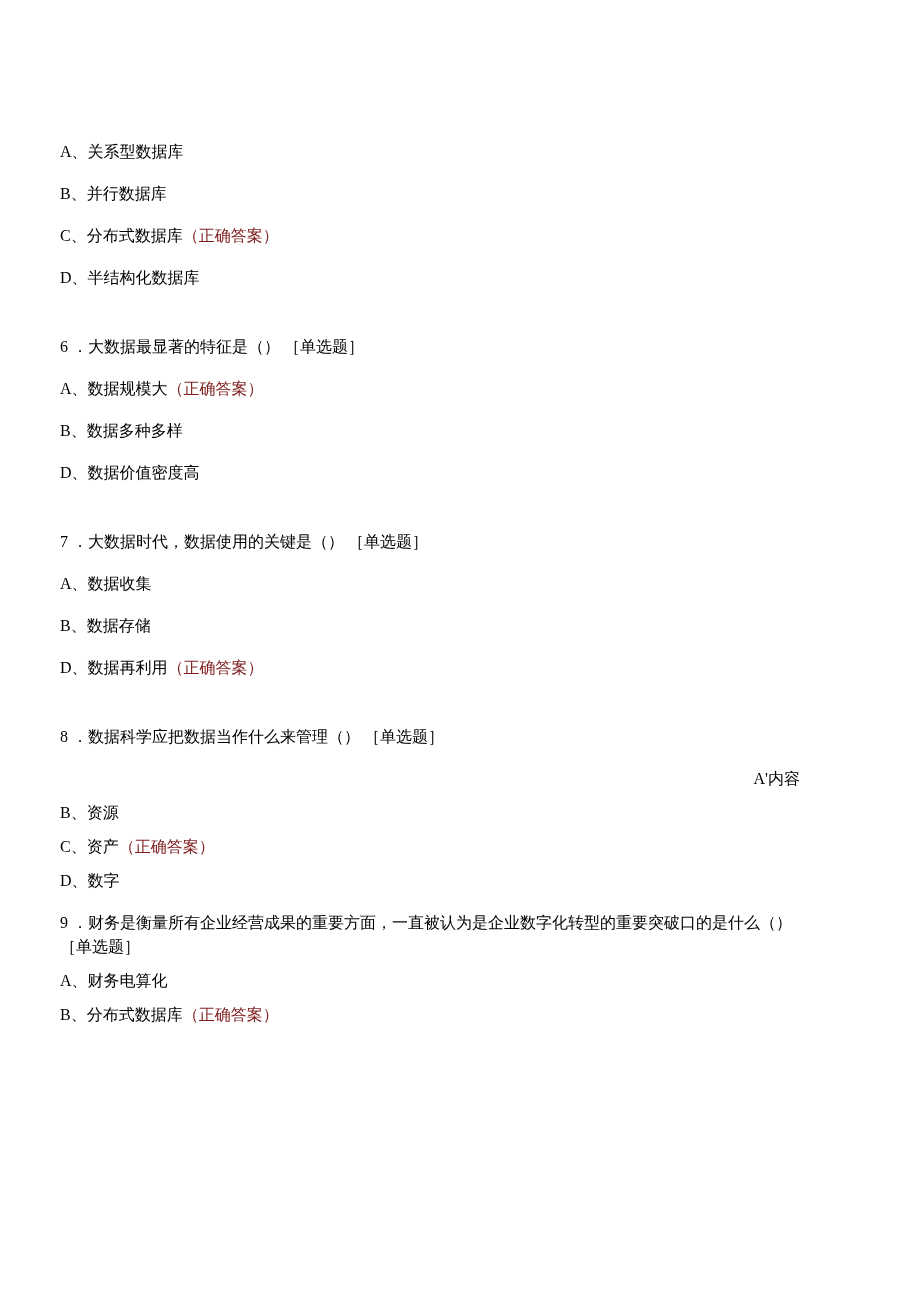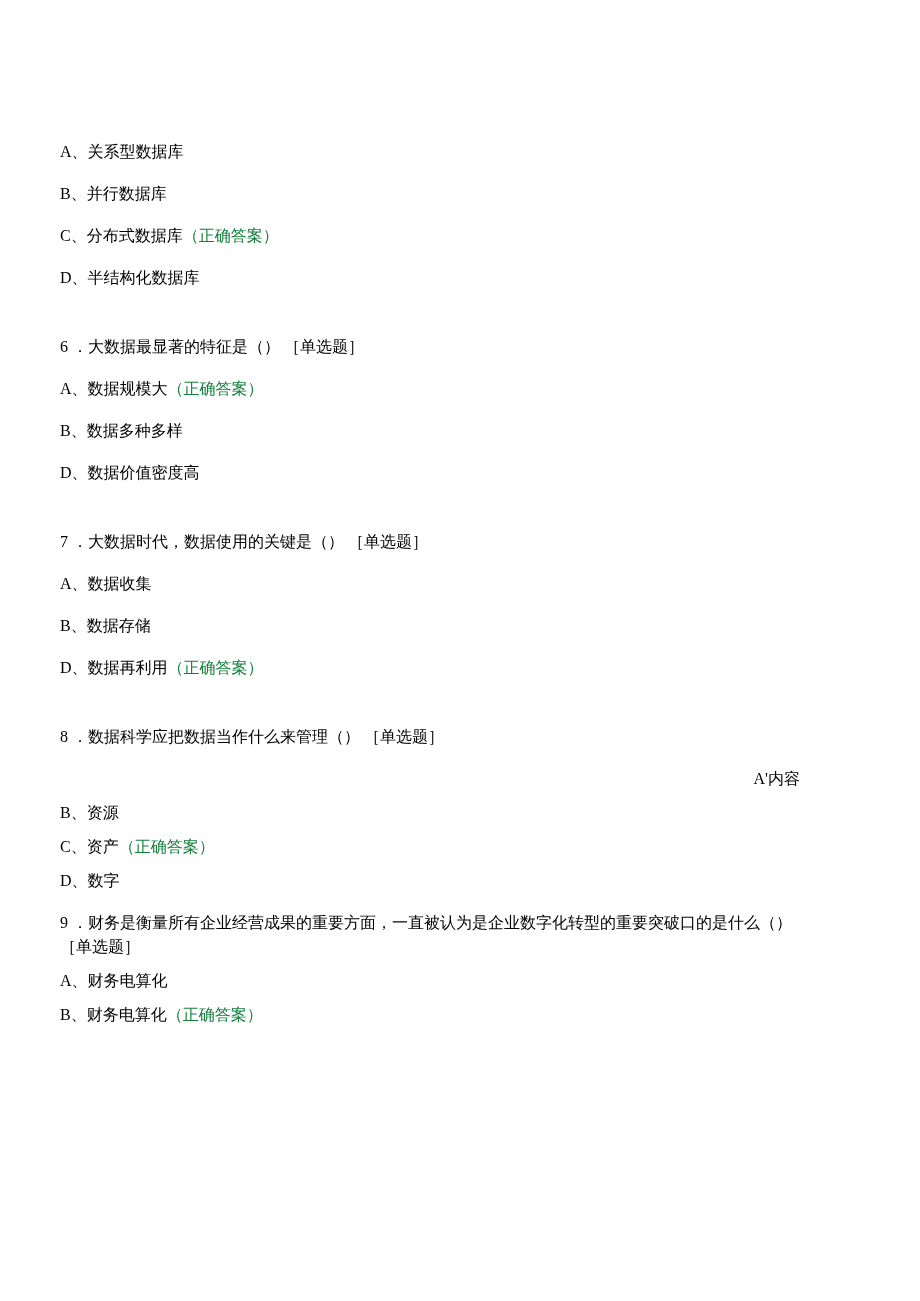--- a/index.html
+++ b/index.html
@@ -18,21 +18,21 @@
   .line {
     margin: 0 0 18px 0;
   }
   .line.tight {
     margin: 0 0 10px 0;
   }
   .q-start {
     margin-top: 45px;
   }
   .correct {
-    color: #15803d;
+    color: #7f1d1d;
   }
   .noindent {
     margin-left: 0;
     text-align: right;
   }
 </style>
 </head>
 <body>
 
 <div class="page">
@@ -62,16 +62,16 @@
   <p class="line tight noindent">A'内容</p>
   <p class="line tight">B、资源</p>
   <p class="line tight">
     <span>C、资产</span><span class="correct">（正确答案）</span>
   </p>
   <p class="line">D、数字</p>
 
   <p class="line tight">9 ．财务是衡量所有企业经营成果的重要方面，一直被认为是企业数字化转型的重要突破口的是什么（） ［单选题］</p>
   <p class="line tight">A、财务电算化</p>
   <p class="line tight">
-    <span>B、财务电算化</span><span class="correct">（正确答案）</span>
+    <span>B、分布式数据库</span><span class="correct">（正确答案）</span>
   </p>
 
 </div>
 
 </body></html>

